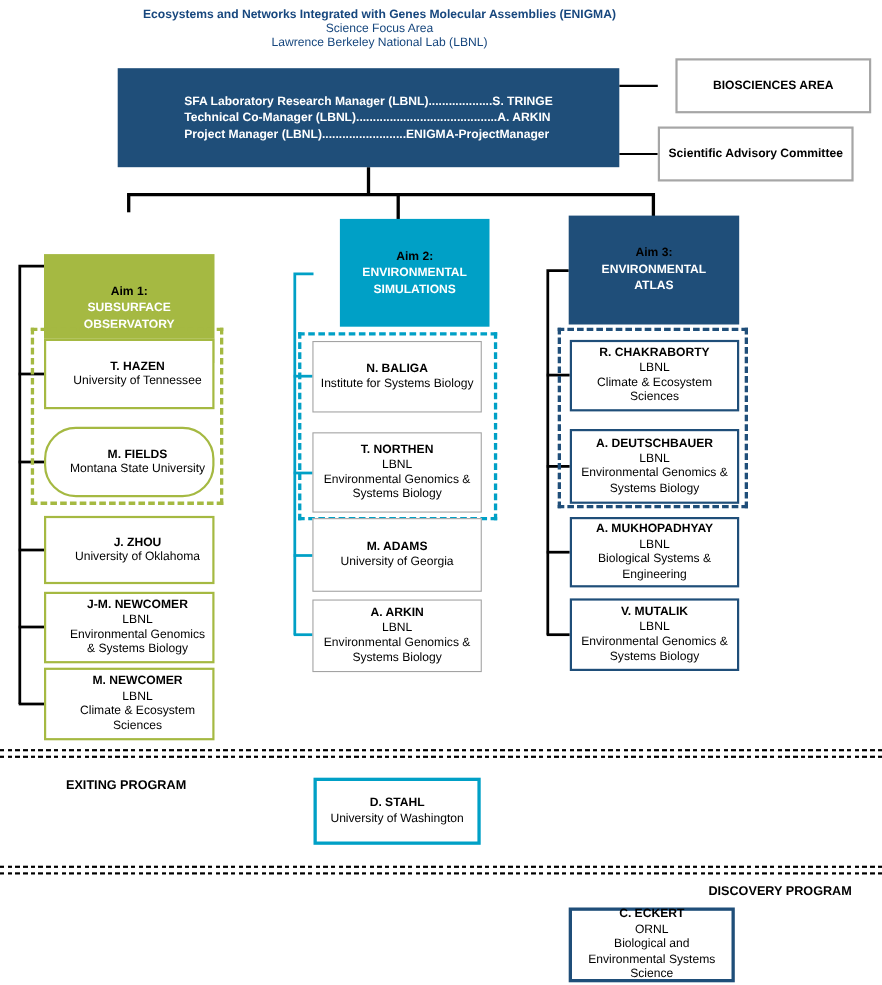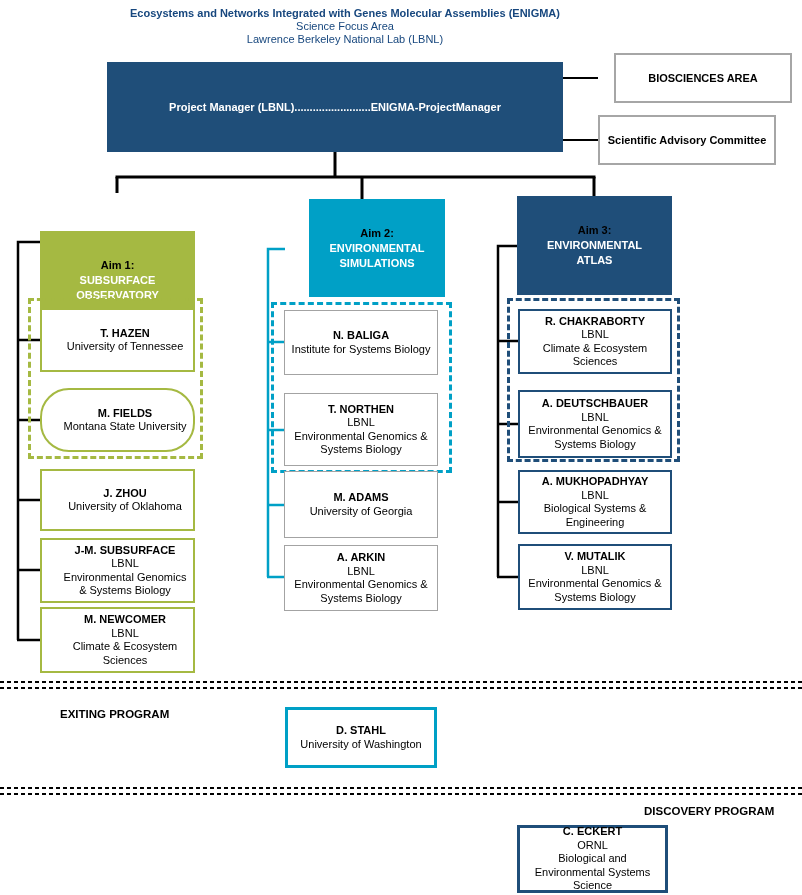--- a/index.html
+++ b/index.html
@@ -119,20 +119,22 @@
   </svg>
 
   <div class="titleblock">
     <div class="t1">Ecosystems and Networks Integrated with Genes Molecular Assemblies (ENIGMA)</div>
     <div class="t2">Science Focus Area</div>
     <div class="t3">Lawrence Berkeley National Lab (LBNL)</div>
   </div>
 
   <div class="mgmt">
     <div class="mgmt-inner">
+      <div>SFA Laboratory Research Manager (LBNL)...................S. TRINGE</div>
+      <div>Technical Co-Manager (LBNL)..........................................A. ARKIN</div>
       <div>Project Manager (LBNL).........................ENIGMA-ProjectManager</div>
     </div>
   </div>
 
   <div class="sidebox sb0">
     <span>BIOSCIENCES AREA</span>
   </div>
   <div class="sidebox sb1">
     <span>Scientific Advisory Committee</span>
   </div>
@@ -163,21 +165,21 @@
     <div class="name">M. FIELDS</div>
     <div class="org auto-hide">Montana State University</div>
 
   </div>
   <div class="member b-olive m12">
     <div class="name">J. ZHOU</div>
     <div class="org auto-hide">University of Oklahoma</div>
 
   </div>
   <div class="member b-olive m13">
-    <div class="name">J-M. SUBSURFACE</div>
+    <div class="name">J-M. NEWCOMER</div>
     <div class="org auto-hide">LBNL</div>
     <div class="org auto-hide">Environmental Genomics &amp; Systems Biology</div>
   </div>
   <div class="member b-olive m14">
     <div class="name">M. NEWCOMER</div>
     <div class="org auto-hide">LBNL</div>
     <div class="org auto-hide">Climate &amp; Ecosystem Sciences</div>
   </div>
 
   <div class="member b-cyan m20">

